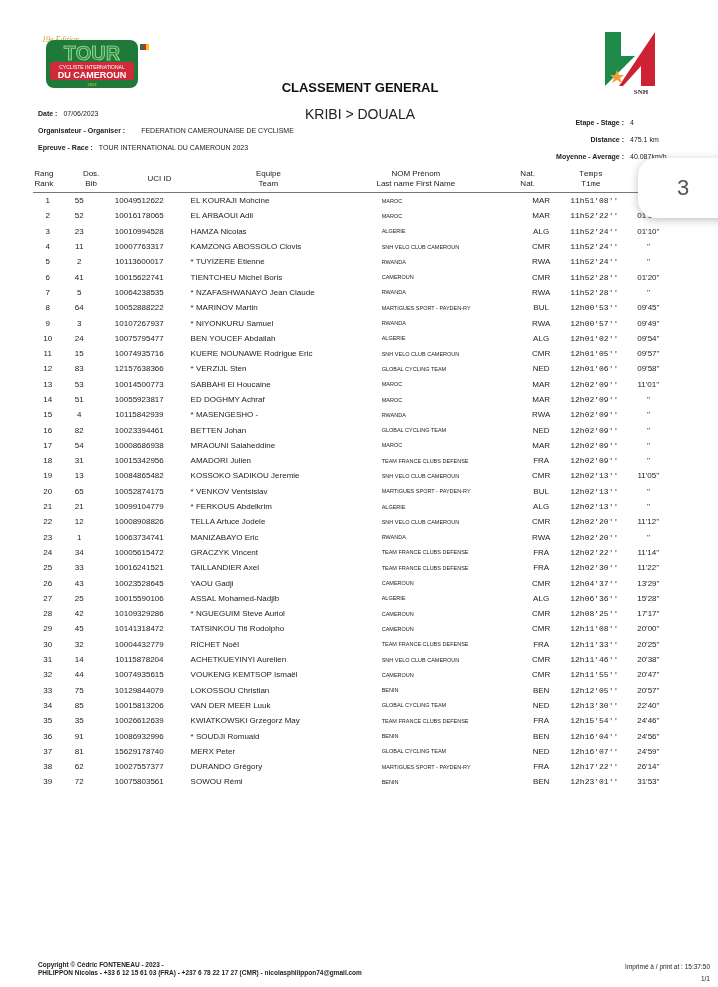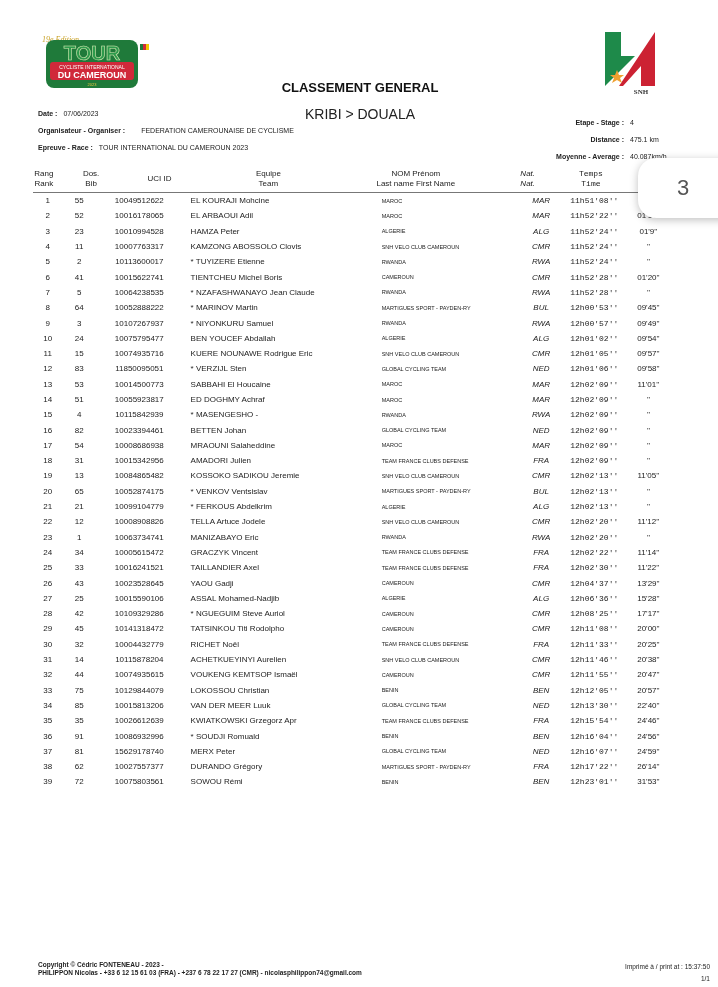--- a/index.html
+++ b/index.html
@@ -28,21 +28,21 @@
   
   .table { left: 33px; top: 166px; width: 640px; font-size: 8px; }
   .thead { display: flex; height: 26px; align-items: center; border-bottom: 1.5px solid #777; gap: 24px; }
   .th { text-align: center; line-height: 10px; color: #222; }
   .row { display: flex; height: 15.3px; align-items: center; }
   .c-rank { width: 30px; text-align: center; }
   .c-bib { width: 34px; text-align: center; }
   .c-uci { width: 88px; text-align: center; }
   .c-name { width: 194px; padding-left: 8px; box-sizing: border-box; }
   .c-team { width: 146px; font-size: 5.5px; padding-left: 8px; box-sizing: border-box; }
-  .c-nat { width: 48px; text-align: center; font-style: italic; }
+  .c-nat { width: 48px; text-align: center; }
   .c-time { width: 60px; text-align: center; font-family: Liberation Mono, monospace; }
   .c-gap { width: 50px; text-align: center; }
 
   
   .page-badge { left: 638px; top: 158px; width: 90px; height: 60px; background: #fff;
                 border-radius: 18px 0 0 18px; box-shadow: 0 2px 8px rgba(0,0,0,0.25);
                 font-size: 22px; color: #555; display: flex; align-items: center; justify-content: center; }
 
   
   .footer-left { left: 38px; top: 961px; font-size: 6.5px; font-weight: bold; line-height: 8px; }
@@ -157,25 +157,25 @@
         <div class="c-name">EL ARBAOUI Adil</div>
         <div class="c-team">MAROC</div>
         <div class="c-nat">MAR</div>
         <div class="c-time">11h52'22''</div>
         <div class="c-gap">01'14''</div>
       </div>
       <div class="row">
         <div class="c-rank">3</div>
         <div class="c-bib">23</div>
         <div class="c-uci">10010994528</div>
-        <div class="c-name">HAMZA Peter</div>
+        <div class="c-name">HAMZA Nicolas</div>
         <div class="c-team">ALGERIE</div>
         <div class="c-nat">ALG</div>
         <div class="c-time">11h52'24''</div>
-        <div class="c-gap">01'9''</div>
+        <div class="c-gap">01'10''</div>
       </div>
       <div class="row">
         <div class="c-rank">4</div>
         <div class="c-bib">11</div>
         <div class="c-uci">10007763317</div>
         <div class="c-name">KAMZONG ABOSSOLO Clovis</div>
         <div class="c-team">SNH VELO CLUB CAMEROUN</div>
         <div class="c-nat">CMR</div>
         <div class="c-time">11h52'24''</div>
         <div class="c-gap">''</div>
@@ -246,21 +246,21 @@
         <div class="c-uci">10074935716</div>
         <div class="c-name">KUERE NOUNAWE Rodrigue Eric</div>
         <div class="c-team">SNH VELO CLUB CAMEROUN</div>
         <div class="c-nat">CMR</div>
         <div class="c-time">12h01'05''</div>
         <div class="c-gap">09'57''</div>
       </div>
       <div class="row">
         <div class="c-rank">12</div>
         <div class="c-bib">83</div>
-        <div class="c-uci">11850095051</div>
+        <div class="c-uci">12157638366</div>
         <div class="c-name">* VERZIJL Sten</div>
         <div class="c-team">GLOBAL CYCLING TEAM</div>
         <div class="c-nat">NED</div>
         <div class="c-time">12h01'06''</div>
         <div class="c-gap">09'58''</div>
       </div>
       <div class="row">
         <div class="c-rank">13</div>
         <div class="c-bib">53</div>
         <div class="c-uci">10014500773</div>
@@ -477,21 +477,21 @@
         <div class="c-name">VAN DER MEER Luuk</div>
         <div class="c-team">GLOBAL CYCLING TEAM</div>
         <div class="c-nat">NED</div>
         <div class="c-time">12h13'30''</div>
         <div class="c-gap">22'40''</div>
       </div>
       <div class="row">
         <div class="c-rank">35</div>
         <div class="c-bib">35</div>
         <div class="c-uci">10026612639</div>
-        <div class="c-name">KWIATKOWSKI Grzegorz Apr</div>
+        <div class="c-name">KWIATKOWSKI Grzegorz May</div>
         <div class="c-team">TEAM FRANCE CLUBS DEFENSE</div>
         <div class="c-nat">FRA</div>
         <div class="c-time">12h15'54''</div>
         <div class="c-gap">24'46''</div>
       </div>
       <div class="row">
         <div class="c-rank">36</div>
         <div class="c-bib">91</div>
         <div class="c-uci">10086932996</div>
         <div class="c-name">* SOUDJI Romuald</div>

